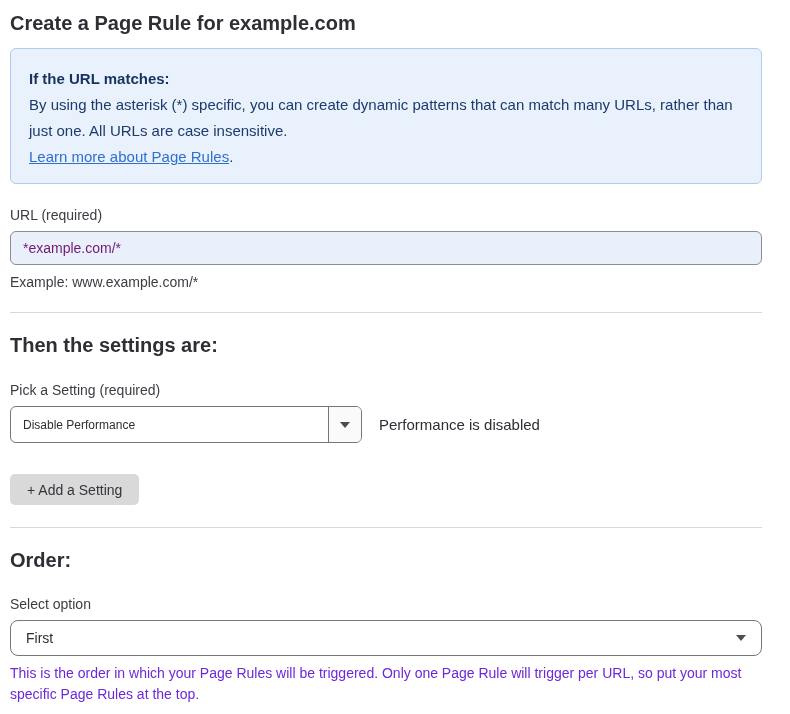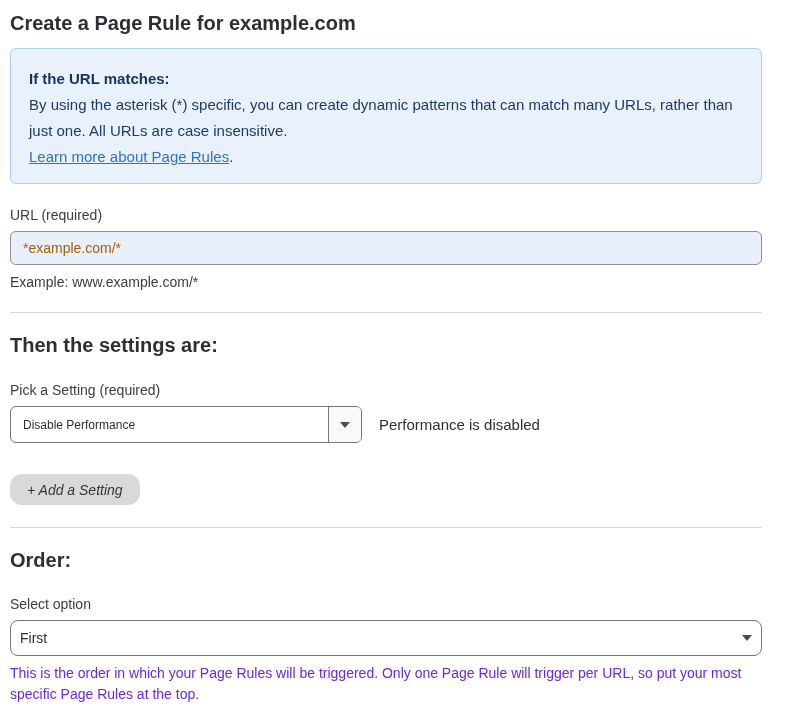--- a/index.html
+++ b/index.html
@@ -48,21 +48,21 @@
   }
   .url-input {
     display: block;
     width: 100%;
     height: 34px;
     background: #e9effb;
     border: 1px solid #8d8d95;
     border-radius: 6px;
     padding: 0 12px;
     font-size: 14px;
-    color: #a16207;
+    color: #701a75;
     font-family: "Liberation Sans", "DejaVu Sans", sans-serif;
     outline: none;
   }
   .helper-text {
     font-size: 14px;
     color: #3c3c43;
     margin-top: 9px;
   }
   .divider {
     border: none;
@@ -120,45 +120,44 @@
     font-size: 15px;
     color: #2e2e35;
     margin-left: 17px;
   }
   
   .btn {
     display: inline-flex;
     align-items: center;
     justify-content: center;
     border: none;
-    border-radius: 12px;
+    border-radius: 5px;
     font-size: 14px;
     font-family: "Liberation Sans", "DejaVu Sans", sans-serif;
     cursor: pointer;
     height: 31px;
     padding: 0 17px;
-    font-style: italic;
   }
   .btn-gray {
     background: #d9d9d9;
     color: #33363c;
   }
   .add-setting-btn { margin-top: 31px; }
   .order-label { margin-top: 24px; }
   
   .order-select {
     display: flex;
     align-items: center;
     justify-content: space-between;
     width: 100%;
     height: 36px;
     border: 1px solid #75757d;
     border-radius: 8px;
     background: #ffffff;
-    padding: 0 9px;
+    padding: 0 15px;
     font-size: 14px;
     color: #2e2e35;
     cursor: pointer;
   }
   .order-help {
     font-size: 14px;
     color: #6d28d9;
     line-height: 21px;
     margin-top: 7px;
     max-width: 752px;

